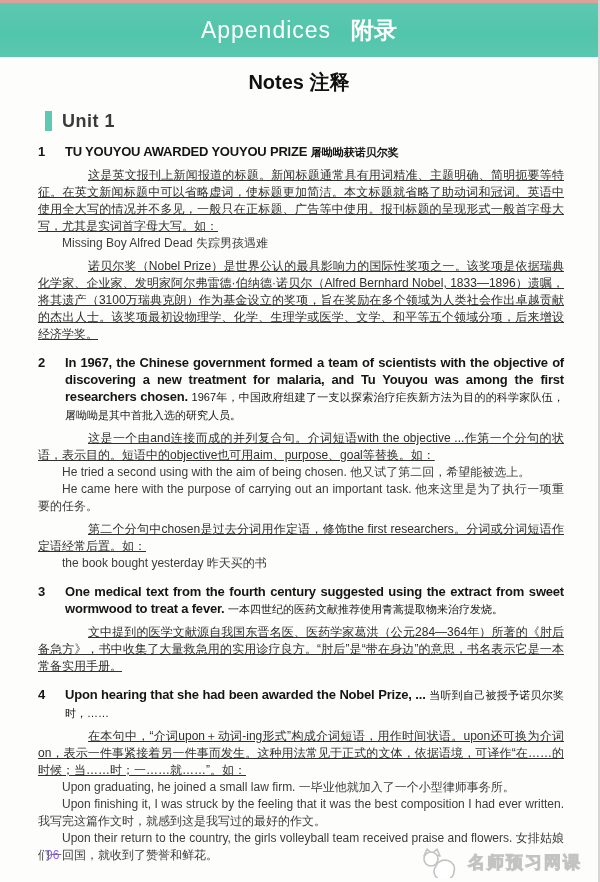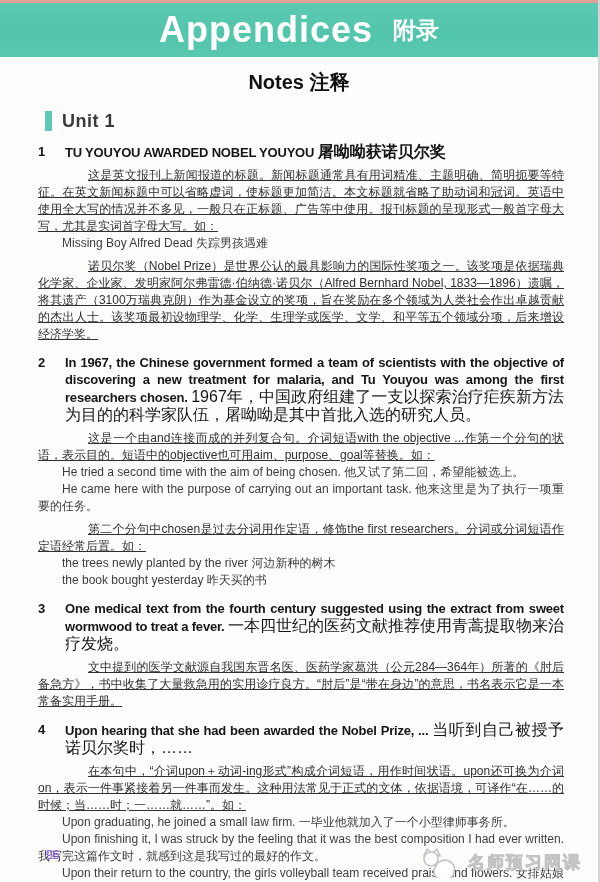--- a/index.html
+++ b/index.html
@@ -14,21 +14,21 @@
     font-family:"Liberation Sans","DejaVu Sans",sans-serif;
     color:#2b2b2b;
   }
   .top-edge{height:3px;background:var(--top-edge-pink,#dfa09a);}
   .band{
     height:54px;
     background:linear-gradient(180deg,#5ec9b2 0%,var(--band-teal,#52c5ab) 55%,#5ac8b0 100%);
     display:flex;align-items:center;justify-content:center;
     color:#ffffff;
   }
-  .band .en{font-size:36px;font-weight:700;letter-spacing:1px;}
+  .band .en{font-size:23px;font-weight:400;letter-spacing:1px;}
   .band .zh{font-size:23px;font-weight:700;margin-left:20px;font-family:Liberation Serif, serif;}
   .notes-heading{
     margin:12px 0 0;
     text-align:center;
     font-size:20px;font-weight:700;color:#111;
   }
   .notes-heading .zh{font-weight:700;}
   .unit-row{
     display:flex;align-items:center;
     margin:14px 0 0 45px;
@@ -40,21 +40,21 @@
   .note{margin-top:11px;}
   .note-head{
     position:relative;
     margin-left:27px;
     font-size:13px;font-weight:700;color:#151515;
     line-height:17px;
     text-align:justify;
     letter-spacing:-0.2px;
   }
   .note-num{position:absolute;left:-27px;top:0;font-weight:700;}
-  .title-zh{font-weight:400;letter-spacing:0;font-size:16px;}
+  .title-zh{font-weight:400;letter-spacing:0;font-size:11px;}
   .title-zh.bold{font-weight:700;}
   .para,.example{
     margin:0;padding:0;
     font-size:12px;line-height:17px;
     text-align:justify;
     color:#303030;
   }
   .para{margin-top:6px;text-indent:50px;text-decoration:underline;}
   .example{text-indent:24px;color:#3c3c3c;}
   .footer{position:absolute;left:0;right:0;bottom:0;height:40px;}
@@ -88,32 +88,31 @@
     <span class="zh">注释</span>
   </h1>
 
   <div class="unit-row">
     <span class="unit-bar"></span>
     <span class="unit-label">Unit 1</span>
   </div>
 
   <div class="content">
       <section class="note">
-        <div class="note-head"><span class="note-num">1</span><span class="title-en">TU YOUYOU AWARDED NOBEL YOUYOU </span><span class="title-zh bold">屠呦呦获诺贝尔奖</span></div>
+        <div class="note-head"><span class="note-num">1</span><span class="title-en">TU YOUYOU AWARDED YOUYOU PRIZE </span><span class="title-zh bold">屠呦呦获诺贝尔奖</span></div>
         <p class="para">这是英文报刊上新闻报道的标题。新闻标题通常具有用词精准、主题明确、简明扼要等特征。在英文新闻标题中可以省略虚词，使标题更加简洁。本文标题就省略了助动词和冠词。英语中使用全大写的情况并不多见，一般只在正标题、广告等中使用。报刊标题的呈现形式一般首字母大写，尤其是实词首字母大写。如：</p>
         <p class="example">Missing Boy Alfred Dead 失踪男孩遇难</p>
         <p class="para">诺贝尔奖（Nobel Prize）是世界公认的最具影响力的国际性奖项之一。该奖项是依据瑞典化学家、企业家、发明家阿尔弗雷德·伯纳德·诺贝尔（Alfred Bernhard Nobel, 1833—1896）遗嘱，将其遗产（3100万瑞典克朗）作为基金设立的奖项，旨在奖励在多个领域为人类社会作出卓越贡献的杰出人士。该奖项最初设物理学、化学、生理学或医学、文学、和平等五个领域分项，后来增设经济学奖。</p>
       </section>
       <section class="note">
         <div class="note-head"><span class="note-num">2</span><span class="title-en">In 1967, the Chinese government formed a team of scientists with the objective of discovering a new treatment for malaria, and Tu Youyou was among the first researchers chosen. </span><span class="title-zh">1967年，中国政府组建了一支以探索治疗疟疾新方法为目的的科学家队伍，屠呦呦是其中首批入选的研究人员。</span></div>
         <p class="para">这是一个由and连接而成的并列复合句。介词短语with the objective ...作第一个分句的状语，表示目的。短语中的objective也可用aim、purpose、goal等替换。如：</p>
-        <p class="example">He tried a second time with the aim of being chosen. 他又试了第二回，希望能被选上。</p>
+        <p class="example">He tried a second using with the aim of being chosen. 他又试了第二回，希望能被选上。</p>
         <p class="example">He came here with the purpose of carrying out an important task. 他来这里是为了执行一项重要的任务。</p>
         <p class="para">第二个分句中chosen是过去分词用作定语，修饰the first researchers。分词或分词短语作定语经常后置。如：</p>
-        <p class="example">the trees newly planted by the river 河边新种的树木</p>
         <p class="example">the book bought yesterday 昨天买的书</p>
       </section>
       <section class="note">
         <div class="note-head"><span class="note-num">3</span><span class="title-en">One medical text from the fourth century suggested using the extract from sweet wormwood to treat a fever. </span><span class="title-zh">一本四世纪的医药文献推荐使用青蒿提取物来治疗发烧。</span></div>
         <p class="para">文中提到的医学文献源自我国东晋名医、医药学家葛洪（公元284—364年）所著的《肘后备急方》，书中收集了大量救急用的实用诊疗良方。“肘后”是“带在身边”的意思，书名表示它是一本常备实用手册。</p>
       </section>
       <section class="note">
         <div class="note-head"><span class="note-num">4</span><span class="title-en">Upon hearing that she had been awarded the Nobel Prize, ... </span><span class="title-zh">当听到自己被授予诺贝尔奖时，……</span></div>
         <p class="para">在本句中，“介词upon＋动词-ing形式”构成介词短语，用作时间状语。upon还可换为介词on，表示一件事紧接着另一件事而发生。这种用法常见于正式的文体，依据语境，可译作“在……的时候；当……时；一……就……”。如：</p>
         <p class="example">Upon graduating, he joined a small law firm. 一毕业他就加入了一个小型律师事务所。</p>

